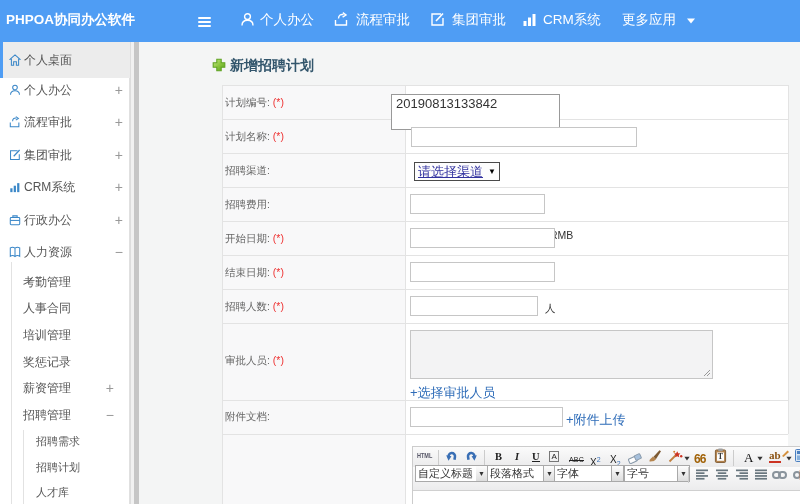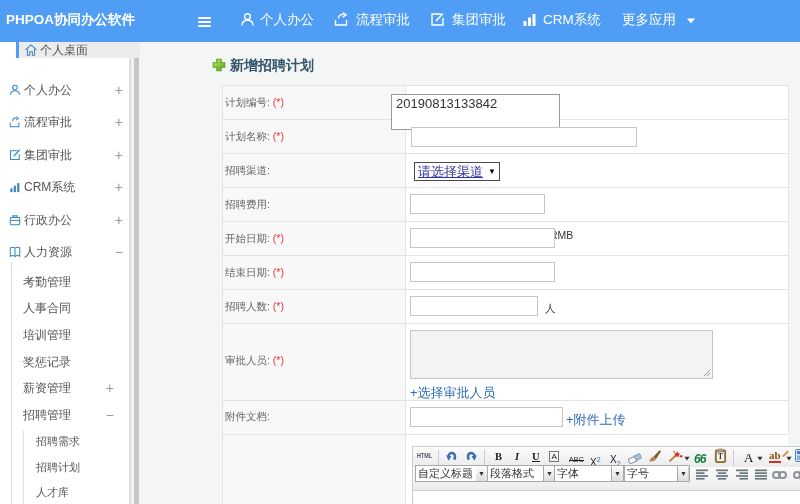--- a/index.html
+++ b/index.html
@@ -73,21 +73,21 @@
   </svg>
 <div class="nav-t" style="left:543px">CRM系统</div>
 <div class="nav-t" style="left:622px">更多应用</div>
 <svg class="abs" style="left:686px;top:17px" width="10" height="8" viewBox="0 0 10 8">
     <path d="M1 1.5 L5 6.5 L9 1.5 Z" fill="#fff"></path>
   </svg>
 
 <div id="side"></div>
 <div id="sbtrack"></div>
 <div id="sbthumb"></div>
-<div class="m1" style="top:42px;height:16px;background:#ececec;border-left:3px solid #4f9df4;margin-left:16px;">
+<div class="m1" style="top:42px;height:36px;background:#ececec;border-left:3px solid #4f9df4;">
  <svg style="left:6px" width="12" height="12" viewBox="0 0 14 14">
       <path d="M7 1 L13 6.2 H11.2 V13 H8.6 V9 H5.4 V13 H2.8 V6.2 H1 Z" fill="none" stroke="#3a87c8" stroke-width="1.2"></path>
     </svg>
  <span class="tx" style="left:21px">个人桌面</span>
 </div>
 <div class="m1" style="top:73.5px">
  <svg width="12" height="12" viewBox="0 0 14 14">
       <circle cx="7" cy="4.2" r="2.7" fill="none" stroke="#3a87c8" stroke-width="1.2"></circle>
       <path d="M1.8 12.6 C1.8 9.2 4.1 7.8 7 7.8 C9.9 7.8 12.2 9.2 12.2 12.6" fill="none" stroke="#3a87c8" stroke-width="1.2"></path>
     </svg>
@@ -261,21 +261,21 @@
   </svg>
 <svg class="abs" style="left:668px;top:449px" width="15" height="14" viewBox="0 0 15 14">
     <path d="M1.5 12.5 L8.5 5.5" stroke="#c08040" stroke-width="1.8"></path>
     <path d="M9.2 2.2 l1 2 2.2 0.3 -1.6 1.6 0.4 2.2 -2 -1 -2 1 0.4 -2.2 -1.6 -1.6 2.2 -0.3 Z" fill="#cc3322"></path>
     <circle cx="13.2" cy="7.3" r="1.2" fill="#cc3322"></circle>
     <circle cx="6.2" cy="2.8" r="1" fill="#d08030"></circle>
   </svg>
 <svg class="abs" style="left:684px;top:456px" width="6" height="5" viewBox="0 0 6 5">
     <path d="M0.4 0.8 L3 4.4 L5.6 0.8 Z" fill="#333"></path>
   </svg>
-<div class="ti" style="left:694px;top:449px;font-weight:bold;font-size:12px;color:#15803d;letter-spacing:-1px;font-style:italic;">66</div>
+<div class="ti" style="left:694px;top:449px;font-weight:bold;font-size:12px;color:#a16207;letter-spacing:-1px;">66</div>
 <svg class="abs" style="left:714px;top:447px" width="13" height="17" viewBox="0 0 14 17">
     <rect x="1.5" y="2.5" width="11" height="13.5" rx="1.2" fill="#b5854f" stroke="#7d5a32" stroke-width="1"></rect>
     <rect x="4.5" y="1" width="5" height="3" rx="0.8" fill="#a0a0a0"></rect>
     <rect x="3.2" y="5.2" width="7.6" height="9" fill="#fefefe"></rect>
     <text x="7" y="12.8" font-size="8.5" font-weight="bold" fill="#333" text-anchor="middle" font-family="Liberation Serif,serif">T</text>
   </svg>
 <div class="tsep" style="left:733px;top:450px;"></div>
 <div class="ti" style="left:744px;top:448px;font-size:13px;font-family:'Liberation Serif',serif;color:#111;">A</div>
 <svg class="abs" style="left:757px;top:456px" width="6" height="5" viewBox="0 0 6 5">
     <path d="M0.4 0.8 L3 4.4 L5.6 0.8 Z" fill="#333"></path>

